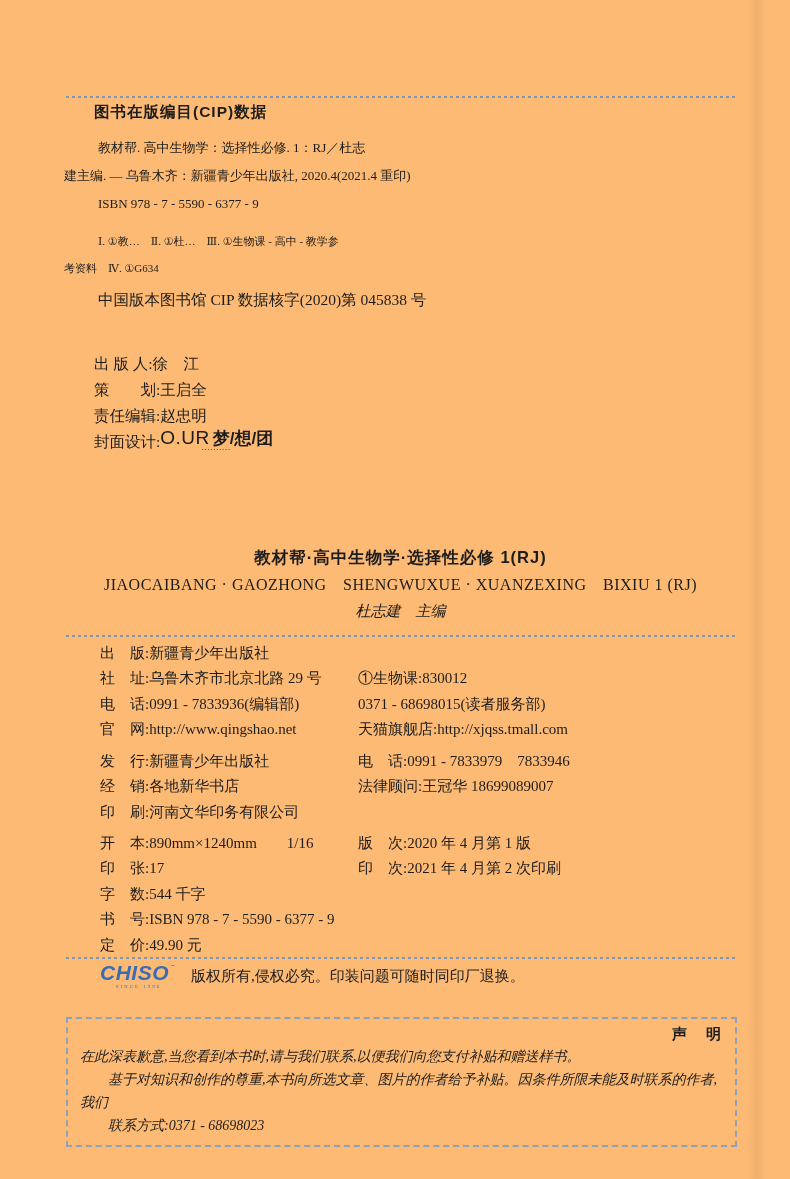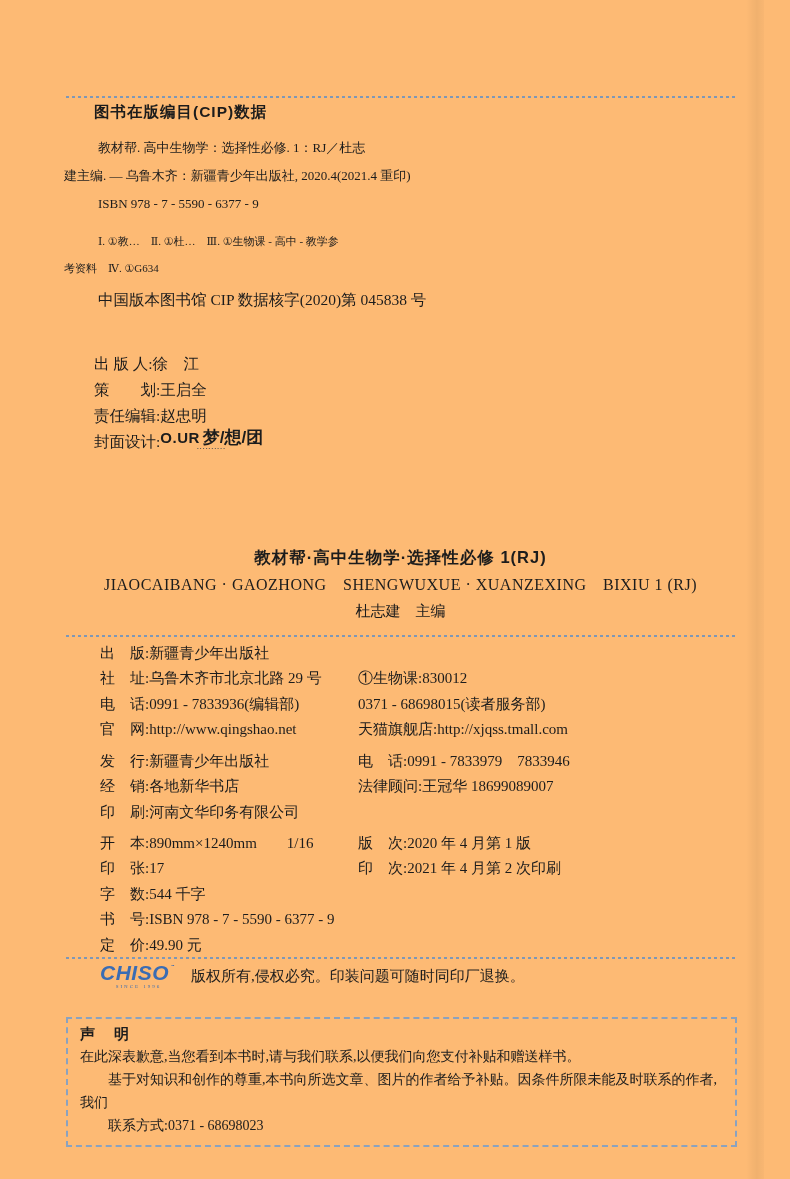--- a/index.html
+++ b/index.html
@@ -23,35 +23,35 @@
 
   .rule {
     position:absolute; left:2px; right:0; height:2px;
     background:repeating-linear-gradient(90deg,#7e97b6 0 3px, transparent 3px 6px);
   }
   #rule-top    { top:96px; }
   #rule-middle { top:635px; }
   #rule-bottom { top:957px; }
 
   .heiti { font-family:"Liberation Sans","DejaVu Sans",sans-serif; font-weight:bold; }
-  .kai   { }
+  .kai   { font-style:italic; }
   .pre   { white-space:pre-wrap; }
 
   
   .cip-heading { position:absolute; top:102px; left:30px; font-size:15.5px; letter-spacing:1px; }
   .cip-entry   { position:absolute; top:134px; left:0; font-size:13px; line-height:28px; }
   .cip-class   { position:absolute; top:228px; left:0; font-size:11px; line-height:27px; }
   .cip-record  { position:absolute; top:290px; left:34px; font-size:15.5px; }
   .indent1 { padding-left:34px; }
 
   
   .staff { position:absolute; top:351px; left:30px; font-size:15.5px; line-height:26px; }
   .our-logo { display:inline-block; vertical-align:top; line-height:normal; margin-top:1px; }
   .our-row { display:block; font-family:"Liberation Sans","DejaVu Sans",sans-serif; line-height:15px; }
-  .our-name { font-weight:bold; font-size:15px; letter-spacing:0.5px; }
+  .our-name { font-weight:normal; font-size:19px; letter-spacing:0.5px; }
   .our-suffix { font-weight:bold; font-size:17px; margin-left:3px; }
   .our-tag { display:block; font-size:4px; color:#555; text-align:center; letter-spacing:1.5px; margin-top:1px; }
 
   
   .title-block { position:absolute; top:546px; left:0; width:100%; text-align:center; }
   .book-title  { font-size:16.5px; letter-spacing:1px; line-height:22px; }
   .book-pinyin { font-size:16px; margin-top:7px; letter-spacing:0.5px; }
   .book-author { font-size:15px; margin-top:6px; }
 
   
@@ -73,21 +73,21 @@
   .chiso-mark { font-size:4px; color:#3a6cb3; vertical-align:top; display:inline-block; line-height:5px; width:8px; }
   .chiso-since { display:block; font-size:5px; color:#3a6cb3; letter-spacing:2px; margin-top:0px; }
   .copyright-text { font-size:15px; }
 
   
   .statement {
     position:absolute; top:1017px; left:2px; width:671px;
     border:2px dashed #8aa2bf;
     padding:4px 12px 8px 12px;
   }
-  .statement-heading { text-align:left; font-size:15px; letter-spacing:2px; line-height:22px; }
+  .statement-heading { text-align:right; font-size:15px; letter-spacing:2px; line-height:22px; }
   .statement-line { font-size:14px; line-height:23px; }
   .stmt-indent { text-indent:2em; }
 </style>
 </head>
 <body>
 
 <div class="page">
   <div class="content">
 
     <div class="rule" id="rule-top"></div>

